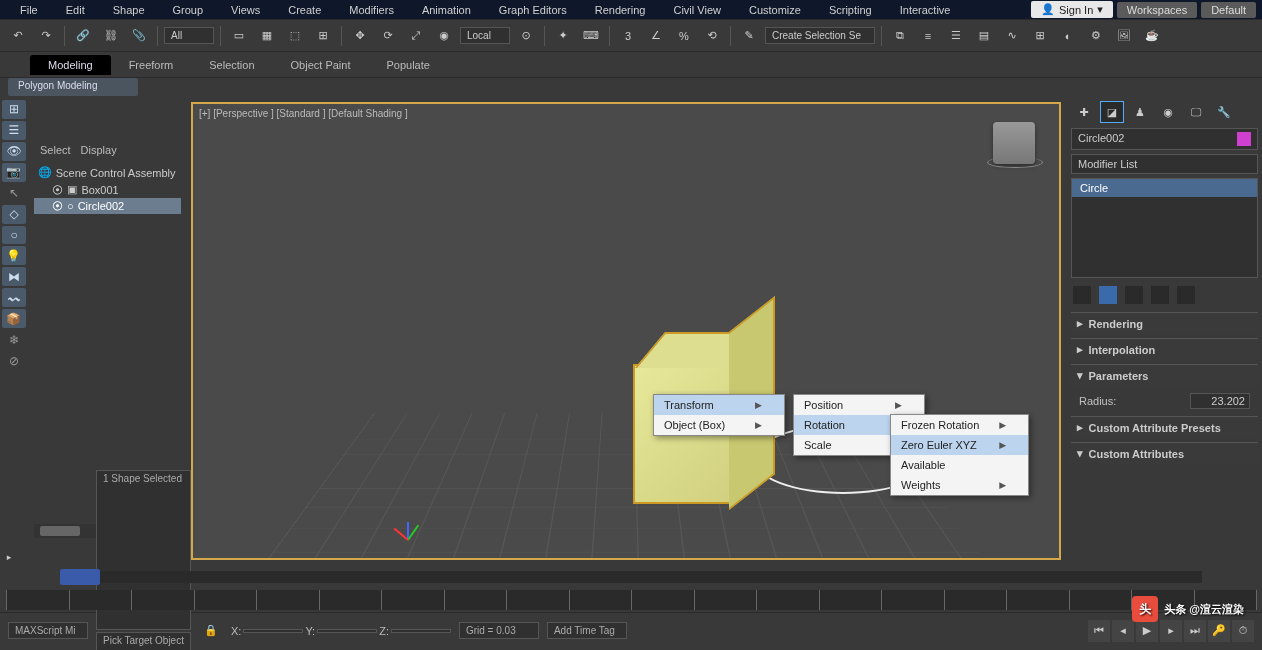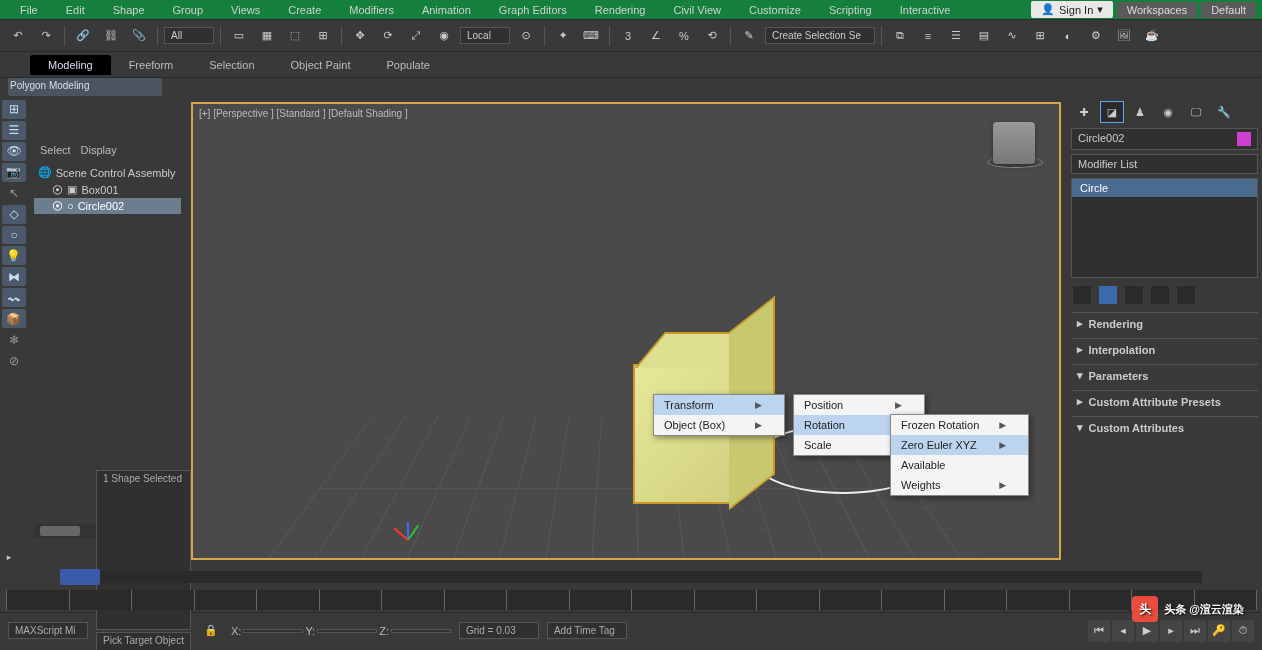--- a/index.html
+++ b/index.html
@@ -1,30 +1,30 @@
 <!DOCTYPE html>
 <html><head>
 <meta charset="utf-8">
 <style>
 * { margin:0; padding:0; box-sizing:border-box; font-family:"Segoe UI",Tahoma,sans-serif; font-size:11px; user-select:none; }
 body { background:#393939; color:#c0c0c0; width:1262px; height:650px; overflow:hidden; position:relative; }
-.menubar { height:20px; background:#15803d; display:flex; align-items:center; padding:0 6px; gap:0; border-bottom:1px solid #2a2a2a; }
+.menubar { height:20px; background:#0f172a; display:flex; align-items:center; padding:0 6px; gap:0; border-bottom:1px solid #2a2a2a; }
 .menubar .menu { padding:2px 14px; cursor:pointer; color:#d0d0d0; }
 .signin-area { margin-left:auto; display:flex; align-items:center; gap:4px; }
 .signin-btn { background:#e8e8e8; color:#222; padding:2px 10px; border-radius:2px; display:flex; align-items:center; gap:4px; }
 .ws-chip { background:#5a5a5a; color:#ddd; padding:2px 10px; border-radius:2px; }
 .toolbar { height:32px; background:#393939; display:flex; align-items:center; gap:4px; padding:2px 6px; border-bottom:1px solid #2a2a2a; }
 .tb-btn { width:24px; height:24px; display:flex; align-items:center; justify-content:center; color:#ccc; border-radius:2px; }
 .tb-sep { width:1px; height:20px; background:#555; margin:0 2px; }
 .tb-dd { background:#303030; color:#ccc; padding:2px 6px; min-width:50px; border:1px solid #555; font-size:10px; }
 .tb-dd.wide { min-width:110px; }
 .ribbon { height:26px; background:#393939; display:flex; align-items:center; gap:0; padding:0 30px; border-bottom:1px solid #2a2a2a; }
 .ribbon-tab { padding:4px 18px; color:#bbb; }
 .ribbon-tab.active { background:#000000; color:#dde; border-radius:3px 3px 0 0; }
-.sub-ribbon { height:18px; background:#4a5560; padding:2px 2px; color:#dde; font-size:10px; width:154px; margin-left:8px; border-radius:2px; }
+.sub-ribbon { height:18px; background:#4a5560; padding:2px 10px; color:#dde; font-size:10px; width:130px; margin-left:8px; border-radius:2px; }
 .main { display:flex; height:470px; }
 .left-tools { width:30px; background:#393939; display:flex; flex-direction:column; gap:2px; padding:4px 2px; }
 .lt-btn { width:24px; height:24px; background:#4a5a6a; border-radius:2px; display:flex; align-items:center; justify-content:center; color:#cde; font-size:12px; }
 .lt-btn.plain { background:transparent; color:#999; }
 .scene-panel { width:155px; background:#393939; padding:4px; }
 .scene-tabs { display:flex; gap:10px; padding:2px 6px; color:#bbb; font-size:10px;margin-top:42px; }
 .scene-tree { margin-top:6px; }
 .tree-row { padding:2px 4px; display:flex; align-items:center; gap:4px; color:#ccc; font-size:10px; }
 .tree-row.sel { background:#6b7d8f; color:#fff; }
 .tree-row.indent1 { padding-left:18px; }
@@ -295,20 +295,24 @@
         <span>Rendering</span>
       </div>
     <div class="rollout head">
         <span>▸</span>
         <span>Interpolation</span>
       </div>
     <div class="rollout head">
         <span>▾</span>
         <span>Parameters</span>
       </div>
+    <div class="param-row">
+      <span>Radius:</span>
+      <span class="spinner">23.202</span>
+    </div>
     <div class="rollout head">
         <span>▸</span>
         <span>Custom Attribute Presets</span>
       </div>
     <div class="rollout head">
         <span>▾</span>
         <span>Custom Attributes</span>
       </div>
   </div>
 </div>

